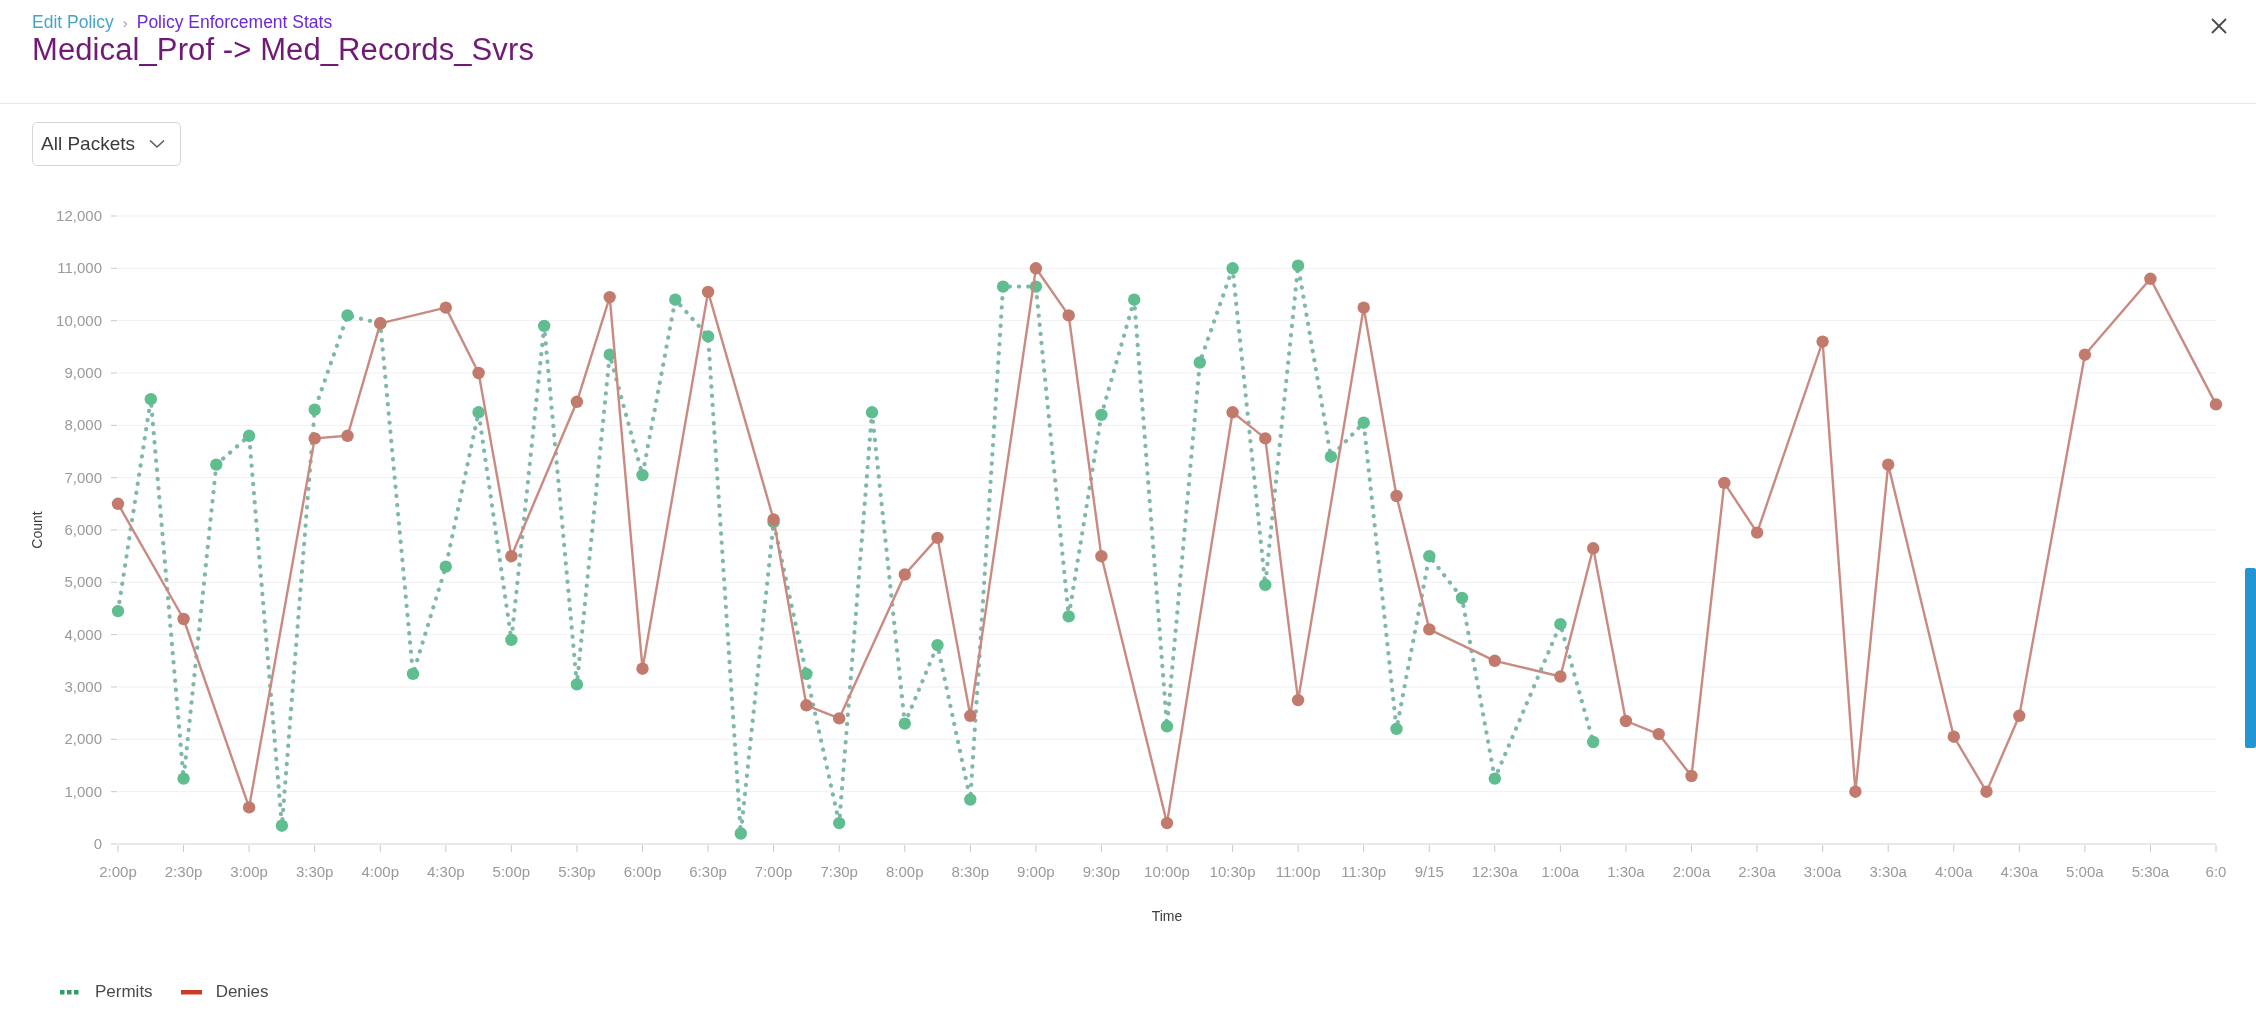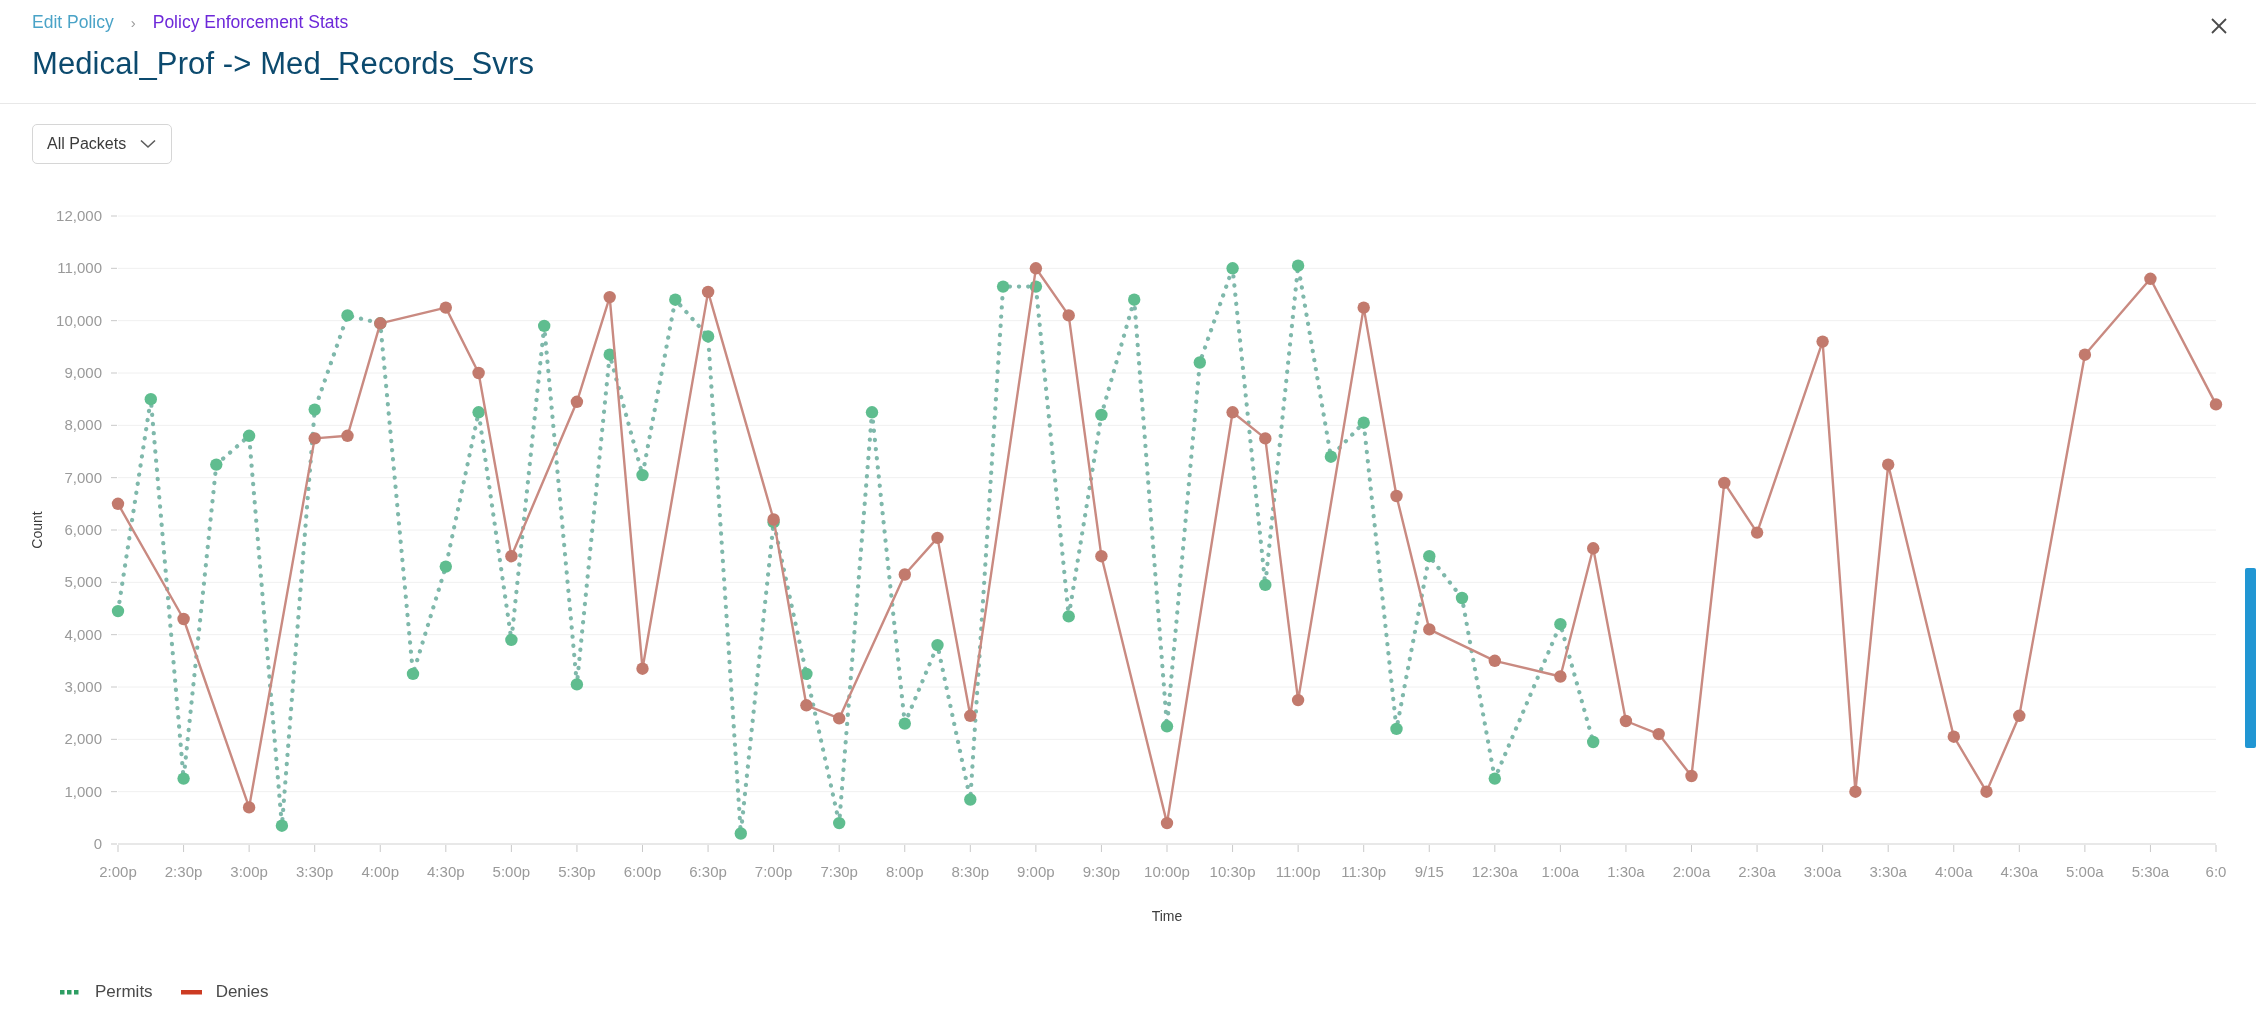--- a/index.html
+++ b/index.html
@@ -11,50 +11,49 @@
   }
   .page { position: relative; width: 2256px; height: 1024px; background:#fff; }
 
   
   .header {
     position: relative;
     padding: 14px 0 0 32px;
     height: 104px;
     border-bottom: 1px solid #e8e8e8;
   }
-  .breadcrumb { display: flex; align-items: center; gap: 17px; font-size: 17.5px; line-height: 1; }
+  .breadcrumb { display: flex; align-items: center; gap: 9px; font-size: 17.5px; line-height: 1; }
   .crumb-link { color: #4aa3c7; cursor: pointer; }
   .crumb-sep { color: #9b9b9b; font-size: 15px; }
   .crumb-current { color: #6d28d9; text-align: right; }
   .page-title {
-    margin-top: 14px;
     font-size: 31px;
     font-weight: 400;
-    color: #0c4a6e;
+    color: #701a75;
     letter-spacing: 0.1px;
   }
   .close-btn {
     position: absolute; top: 11px; right: 22px;
     width: 30px; height: 30px; cursor: pointer;
     display: flex; align-items: center; justify-content: center;
   }
   .close-btn svg { display:block; }
 
   
   .toolbar {
     position: relative;
     height: 72px;
     padding: 0 32px;
     display: flex; align-items: center; justify-content: space-between;
   }
   .pkt-select {
     display: inline-flex; align-items: center; gap: 14px;
     border: 1px solid #d6d6d6; border-radius: 5px;
-    padding: 10px 15px 10px 14px;
-    font-size: 16px; color: #3b3b3b;
+    padding: 10px 15px 10px 8px;
+    font-size: 19px; color: #3b3b3b;
     background: #fff; cursor: pointer;
     margin-top: 8px;
   }
   .chev { display:block; }
   .right-ctl { display: flex; align-items: center; gap: 22px; margin-top: 4px; }
   .time-range-btn {
     display: inline-flex; align-items: center; gap: 9px;
     color: #1f8ecd; font-size: 19px; cursor: pointer;
   }
   .date-text { color: #39393b; font-size: 19px; padding-right: 18px; }

